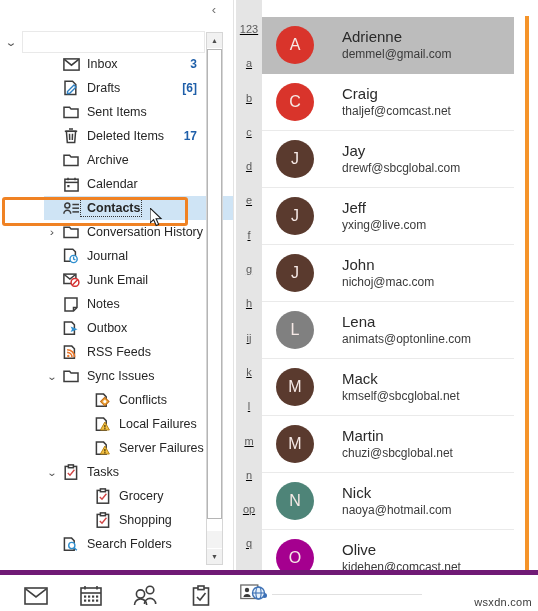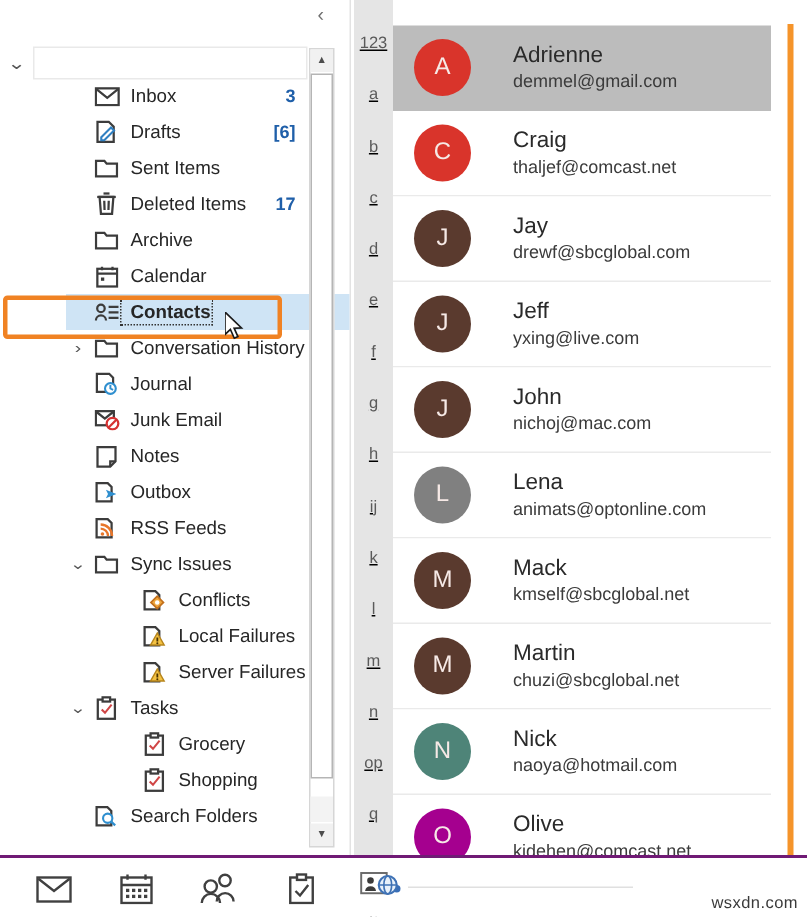--- a/index.html
+++ b/index.html
@@ -229,21 +229,21 @@
     border-right: 9px solid transparent;
     border-top: 13px solid #f5942a;
   }
 
   
   #bottom-bar {
     position: absolute;
     left: 0; bottom: 0;
     width: 538px; height: 41px;
     background: #ffffff;
-    border-top: 2px solid #701a75;
+    border-top: 5px solid #701a75;
   }
   #nav-icons {
     position: absolute;
     left: 8px; top: 0;
     height: 41px;
     display: flex;
     align-items: center;
   }
   .nav-btn {
     width: 55px; height: 40px;

